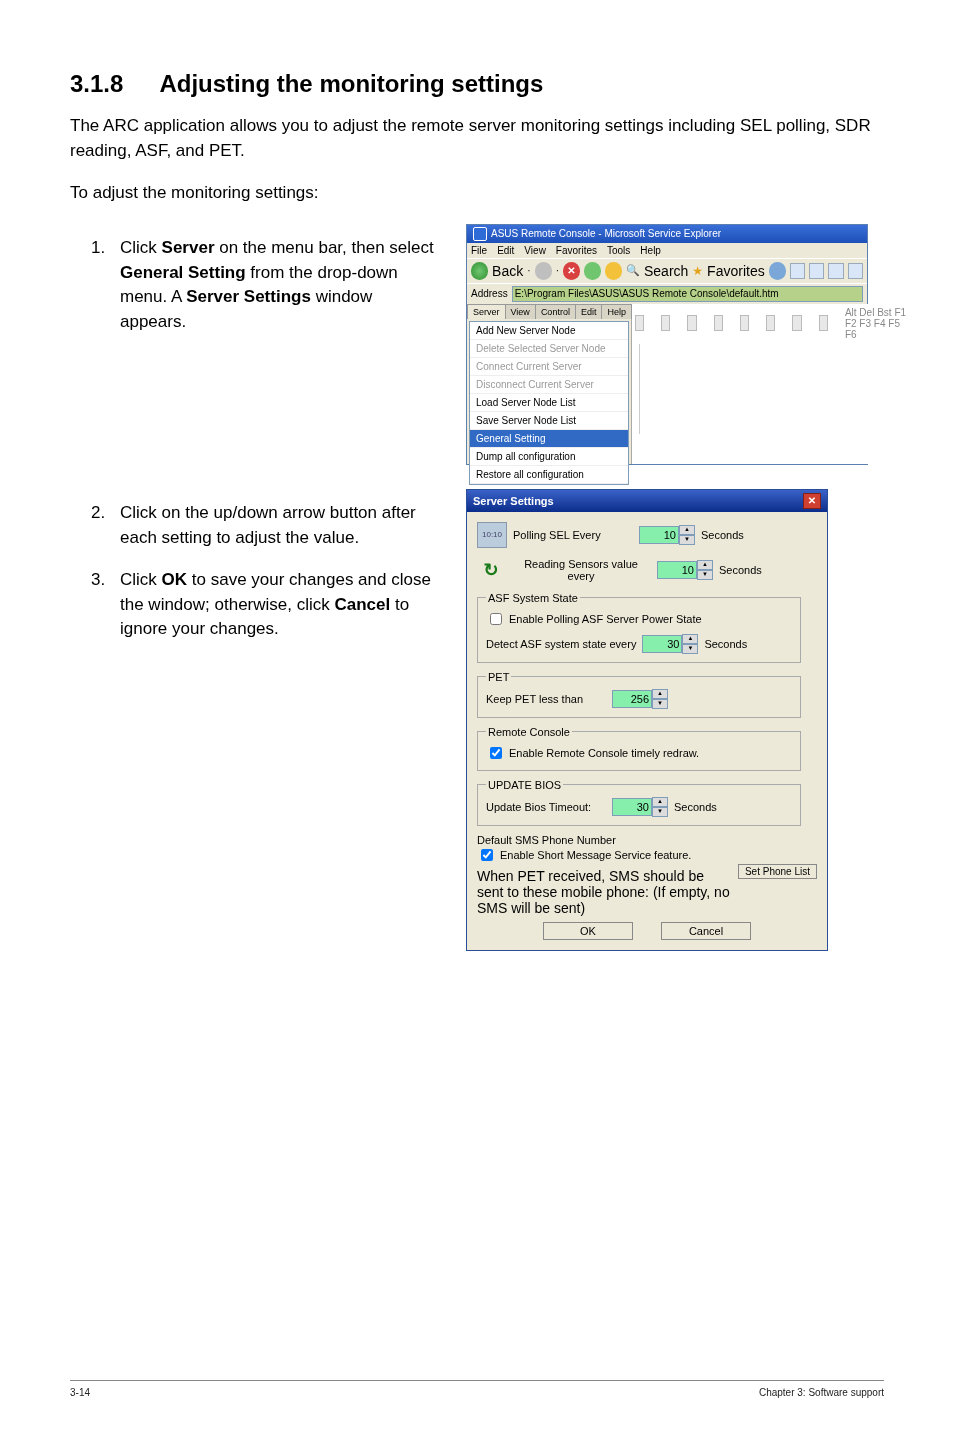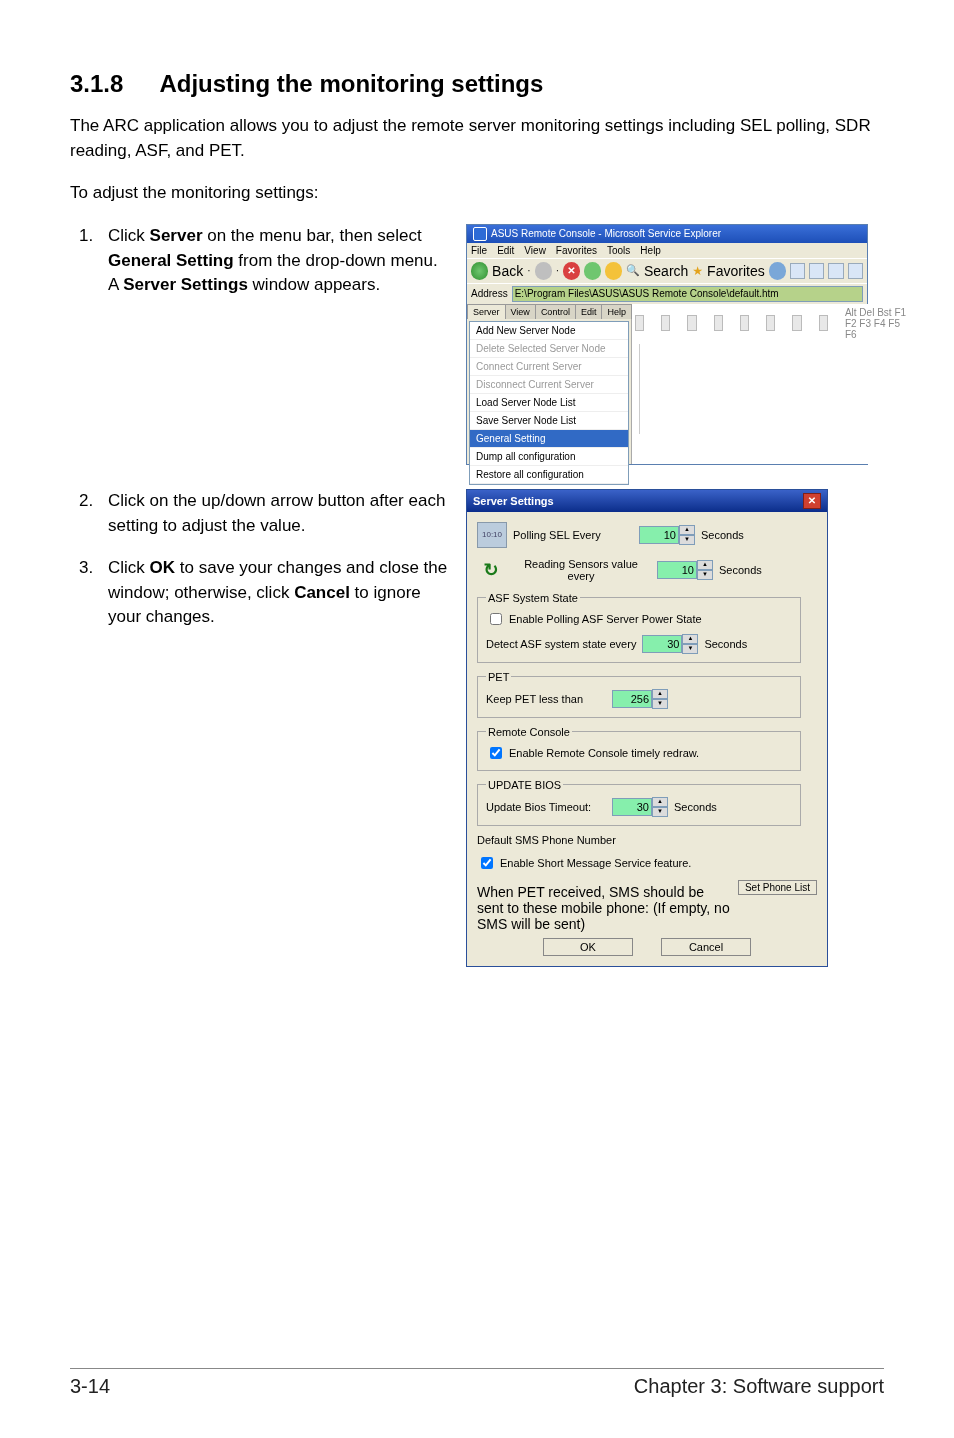--- a/index.html
+++ b/index.html
@@ -31,33 +31,33 @@
     margin: 0 0 18px 0;
   }
   .cols {
     display: flex;
     align-items: flex-start;
     gap: 16px;
     margin-bottom: 24px;
   }
   .leftcol { width: 380px; }
   .rightcol { flex: 1; }
-  ol.steps { list-style: decimal; padding-left: 28px; margin:0; }
+  ol.steps { list-style: decimal; padding-left: 28px; margin:12px; }
   ol.steps li { font-size: 17px; line-height: 1.45; padding-left: 10px; margin-bottom: 18px; }
   ol.steps li .b { font-weight: bold; }
 
   
   .footer {
     position: absolute;
     left: 70px; right: 70px; bottom: 40px;
     border-top: 1px solid #888;
     padding-top: 6px;
     display: flex;
     justify-content: space-between;
-    font-size: 20px;
+    font-size: 10px;
     color: #222;
   }
 
   
   .ie-window {
     width: 400px;
     border: 1px solid #5a7fb0;
     font-family: Tahoma, Arial, sans-serif;
     font-size: 10px;
     color: #000;
@@ -337,21 +337,21 @@
                 <div class="ud">
                     <div>▲</div>
                     <div>▼</div>
                   </div>
               </div>
               <span>Seconds</span>
             </div>
           </fieldset>
 
           <div style="margin-top:2px;">Default SMS Phone Number</div>
-          <div class="ss-chk" style="margin:8px 0;">
+          <div class="ss-chk" style="margin:0 0;">
             <input type="checkbox" checked="" style="">
             <span>Enable Short Message Service feature.</span>
           </div>
           <div style="display:flex;align-items:flex-start;gap:8px;">
             <div class="ss-note" style="flex:1;">When PET received, SMS should be sent to these mobile phone: (If empty, no SMS will be sent)</div>
             <div class="ss-inline">Set Phone List</div>
           </div>
 
           <div class="ss-btns">
             <div class="ss-btn">OK</div>

